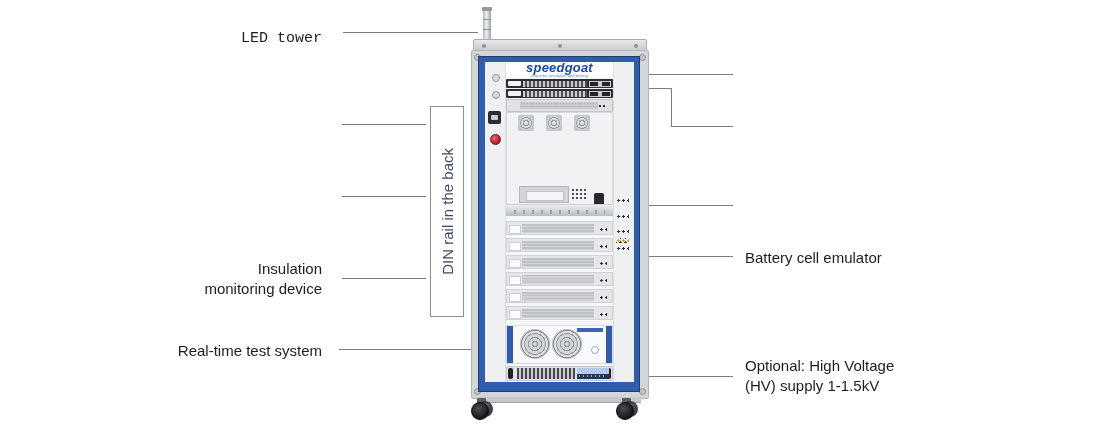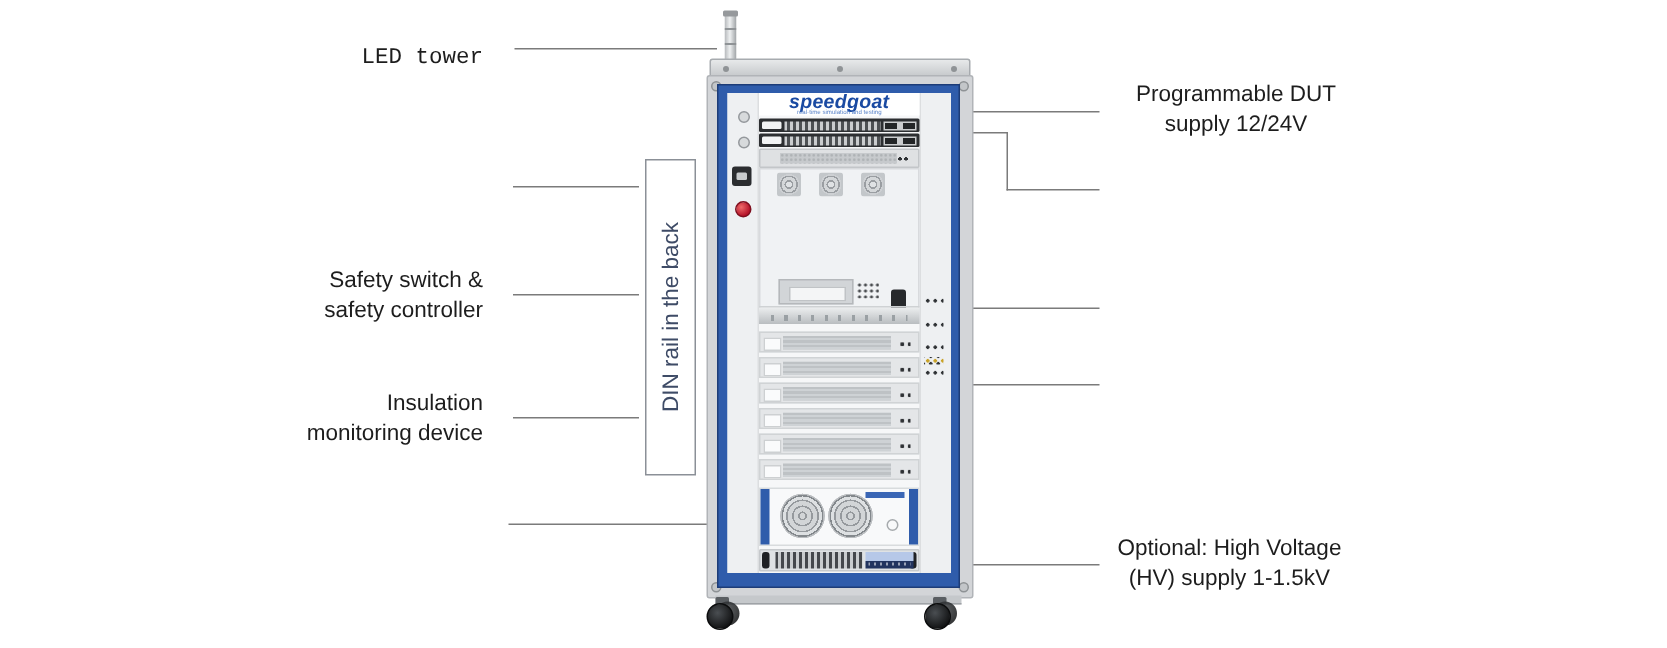--- a/index.html
+++ b/index.html
@@ -16,21 +16,21 @@
   .lbl.center-align{text-align:center;}
   #lbl-led{top:29px;right:789px;font-family:Liberation Mono, monospace;}
   #lbl-hvterm{top:115px;right:789px;}
   #lbl-safety{top:177px;right:789px;}
   #lbl-insul{top:259px;right:789px;}
   #lbl-rtsys{top:341px;right:789px;}
   #lbl-prog{left:745px;top:53px;width:158px;}
   #lbl-bce{left:745px;top:118px;}
   #lbl-dutsafe{left:745px;top:196px;}
   #lbl-batt{left:745px;top:248px;}
-  #lbl-opthv{left:745px;top:356px;text-align:center;}
+  #lbl-opthv{left:745px;top:356px;}
   
   .lead{position:absolute;background:#7b7b7b;height:1px;}
   .lead.vert{width:1px;}
   #ln-led{left:343px;top:32px;width:135px;}
   #ln-hvterm{left:342px;top:124px;width:84px;}
   #ln-safety{left:342px;top:196px;width:84px;}
   #ln-insul{left:342px;top:278px;width:84px;}
   #ln-rtsys{left:339px;top:349px;width:155px;}
   #ln-prog{left:617px;top:74px;width:116px;}
   #ln-bce-a{left:617px;top:88px;width:55px;}
@@ -144,27 +144,25 @@
     background:radial-gradient(circle at 40% 35%,#4a4e52,#121314 75%);}
   .caster .wheel.back{left:6px;top:3px;opacity:.85;}
   .caster .wheel.front{left:0;top:4px;border:1px solid #0b0c0d;}
 </style>
 </head>
 <body>
 
 <div class="canvas">
 
   <div class="lbl right-align" id="lbl-led">LED tower</div>
-  <div class="lbl right-align" id="lbl-safety">Safety switch &amp;
-safety controller</div>
   <div class="lbl right-align" id="lbl-insul">Insulation
 monitoring device</div>
-
-  <div class="lbl center-align" id="lbl-prog">Programmable DUT
-supply 12/24V</div>
+  <div class="lbl right-align" id="lbl-rtsys">Real-time test system</div>
+
+  <div class="lbl" id="lbl-batt">Battery cell emulator</div>
   <div class="lbl" id="lbl-opthv">Optional: High Voltage
 (HV) supply 1-1.5kV</div>
 
   <div class="lead" id="ln-led"></div>
   <div class="lead" id="ln-hvterm"></div>
   <div class="lead" id="ln-safety"></div>
   <div class="lead" id="ln-insul"></div>
   <div class="lead" id="ln-rtsys"></div>
   <div class="lead" id="ln-prog"></div>
   <div class="lead" id="ln-bce-a"></div>

